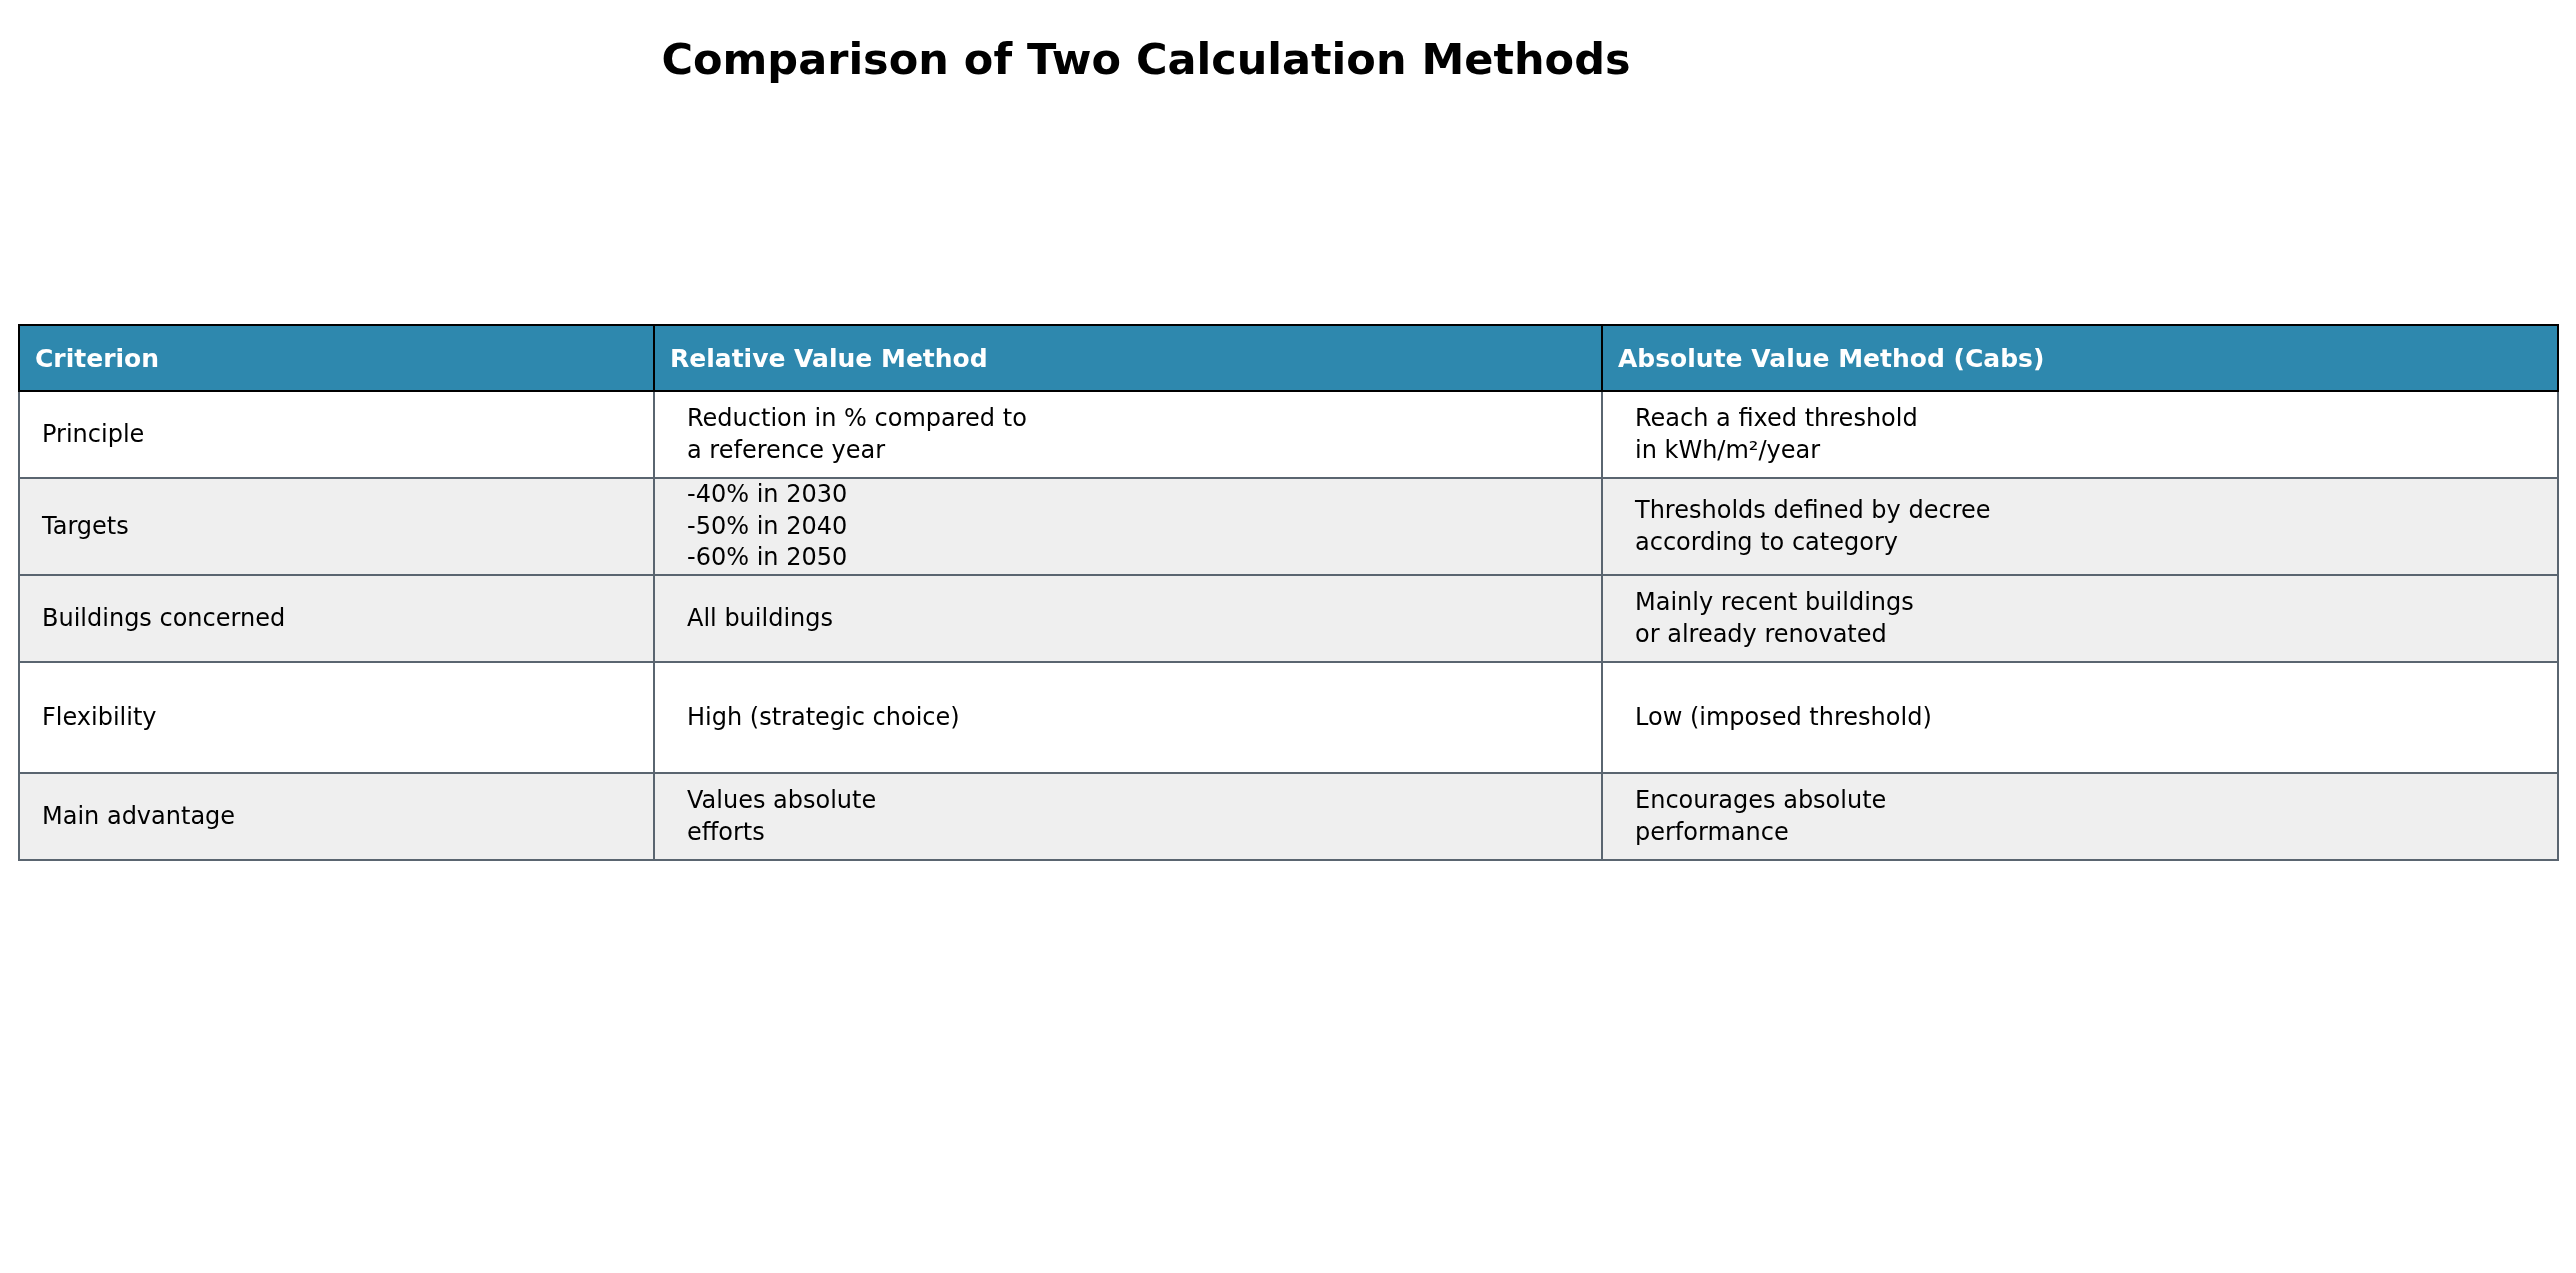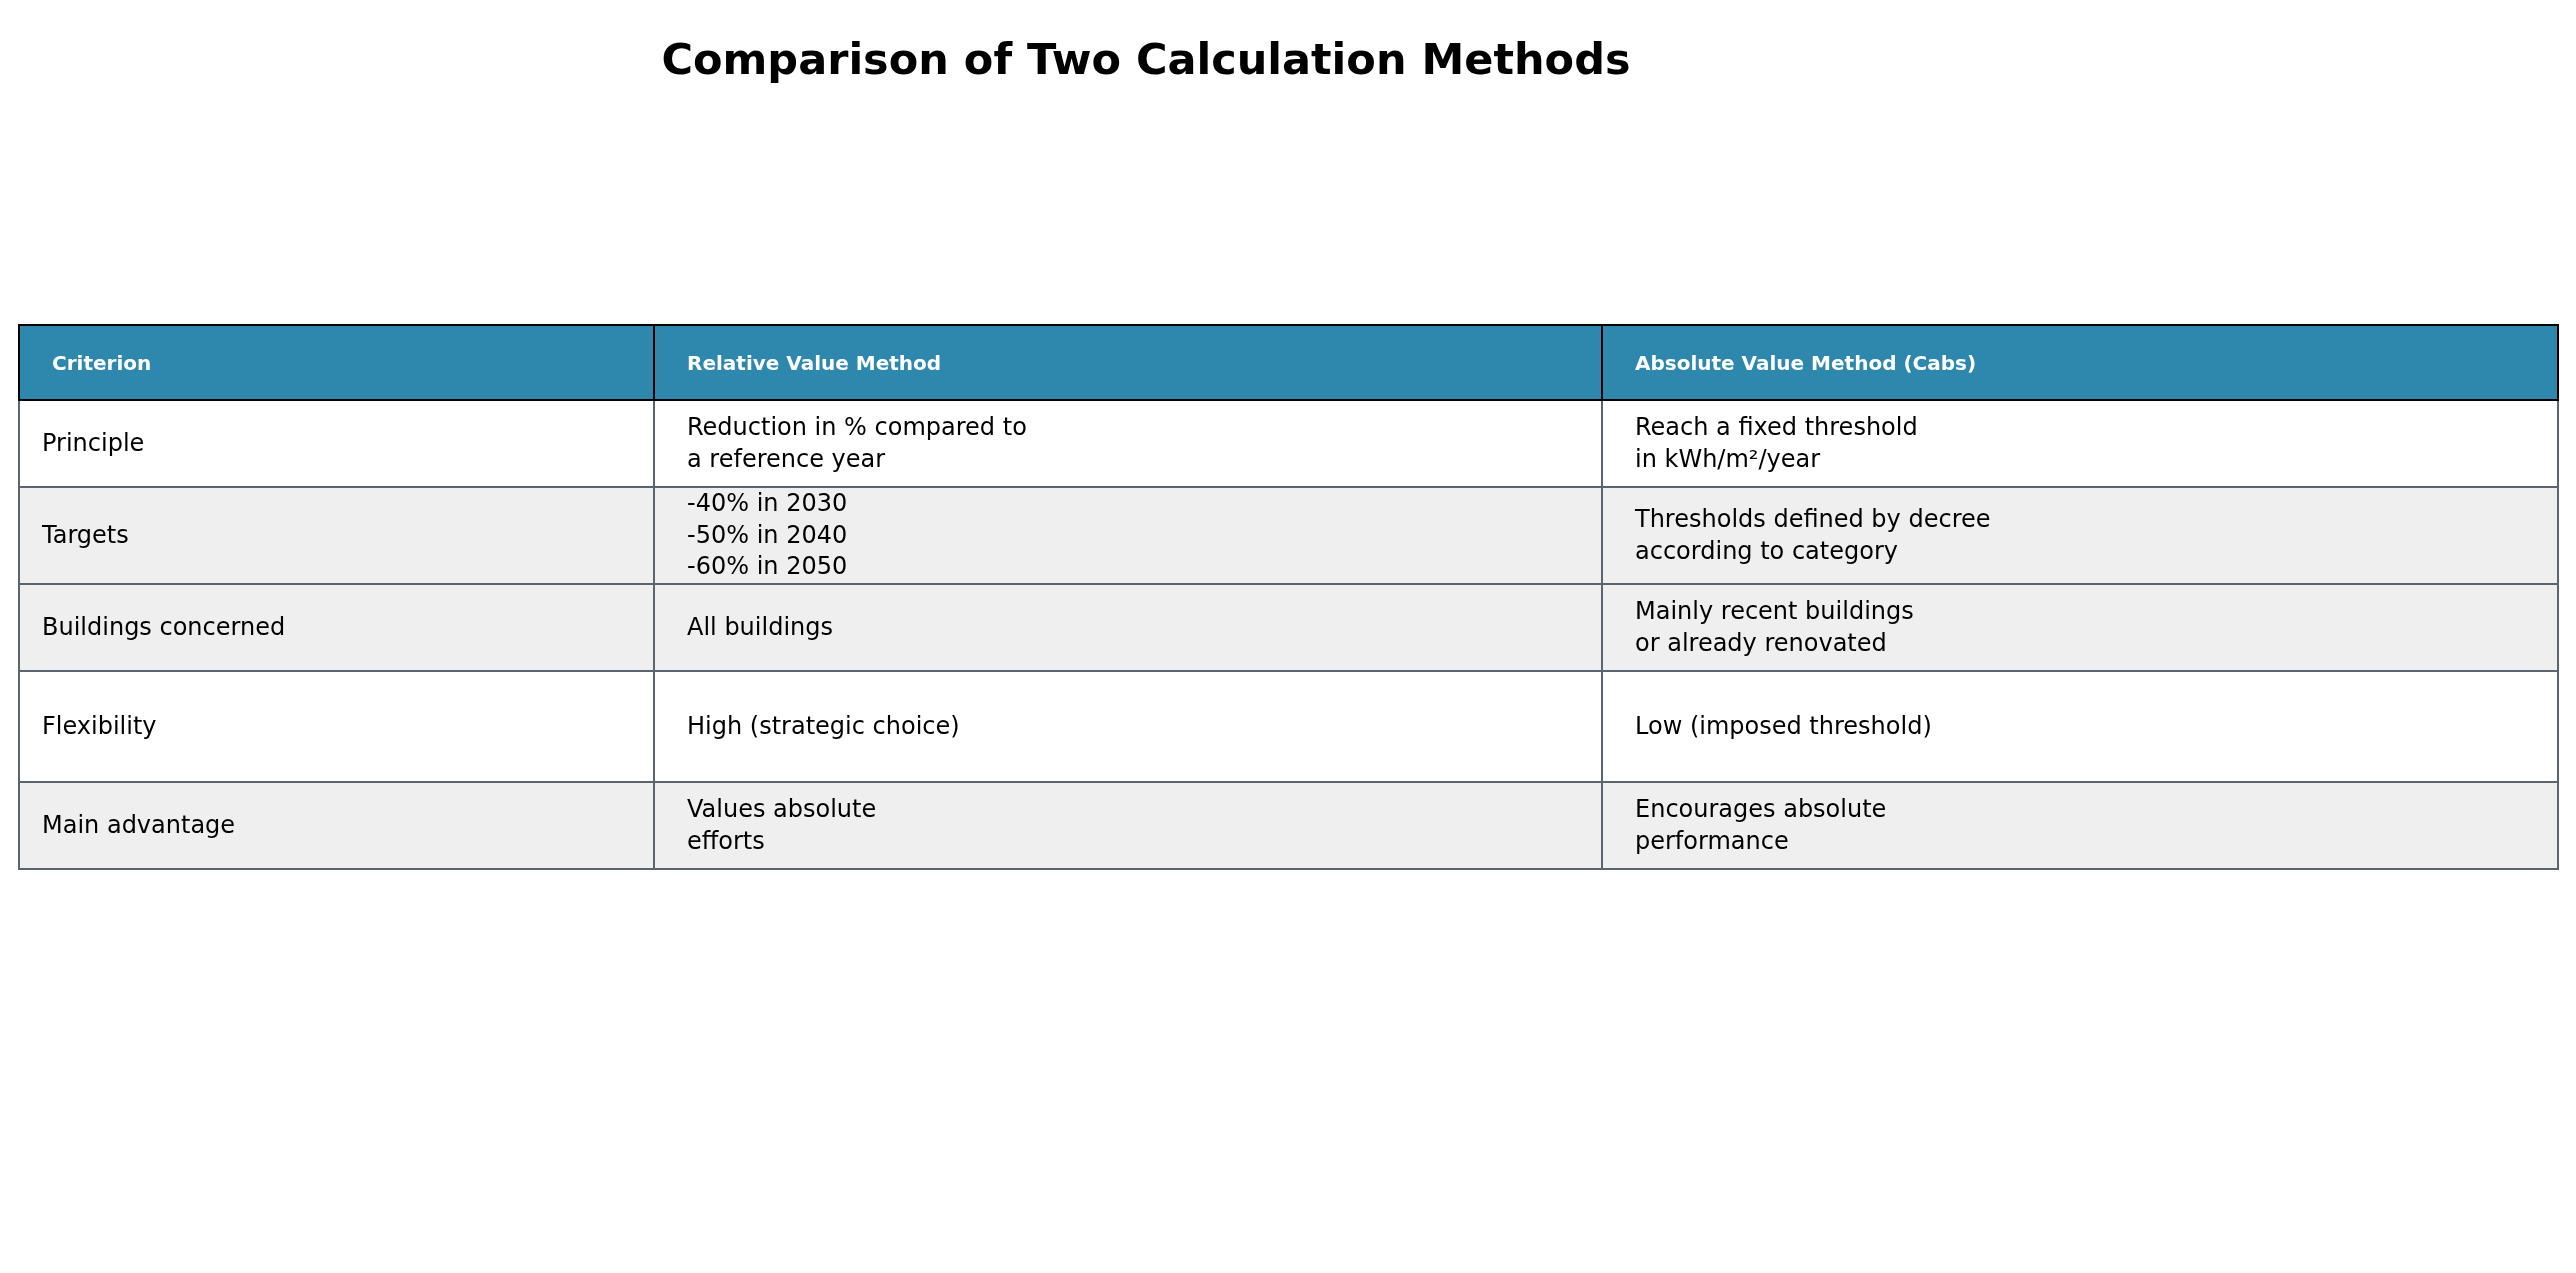--- a/index.html
+++ b/index.html
@@ -41,27 +41,27 @@
     width: 2539px;
   }
 
   table.comparison col.c1 { width: 635px; }
   table.comparison col.c2 { width: 948px; }
   table.comparison col.c3 { width: 956px; }
 
   table.comparison thead th {
     background: #2E88AE;
     color: #ffffff;
-    font-size: 20px;
+    font-size: 25px;
     font-weight: bold;
     text-align: left;
-    height: 75px;
+    height: 66px;
     vertical-align: middle;
     border: 2.2px solid #000000;
-    padding: 0 0 0 32px;
+    padding: 0 0 0 15px;
     box-sizing: border-box;
     white-space: nowrap;
   }
 
   table.comparison tbody td {
     border: 2.2px solid #5A6570;
     font-size: 24px;
     color: #000000;
     vertical-align: middle;
     padding: 0 0 0 32px;

